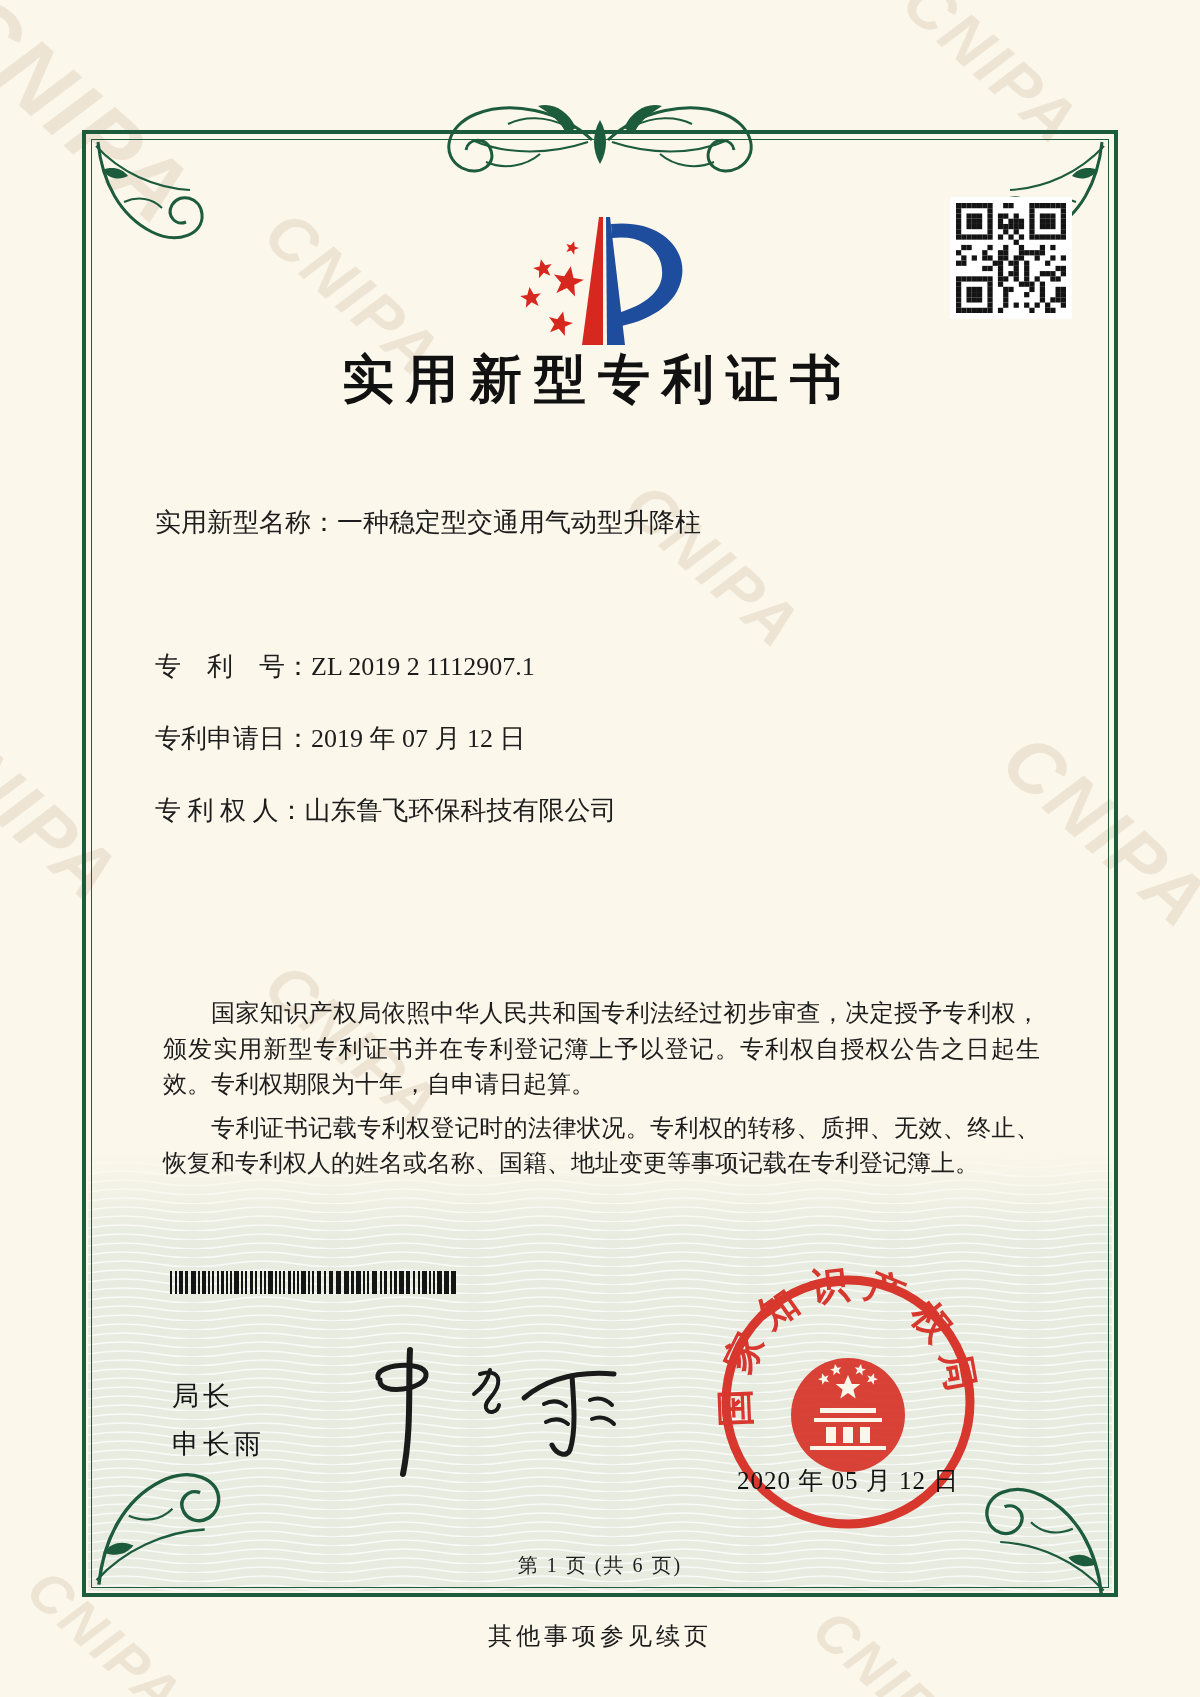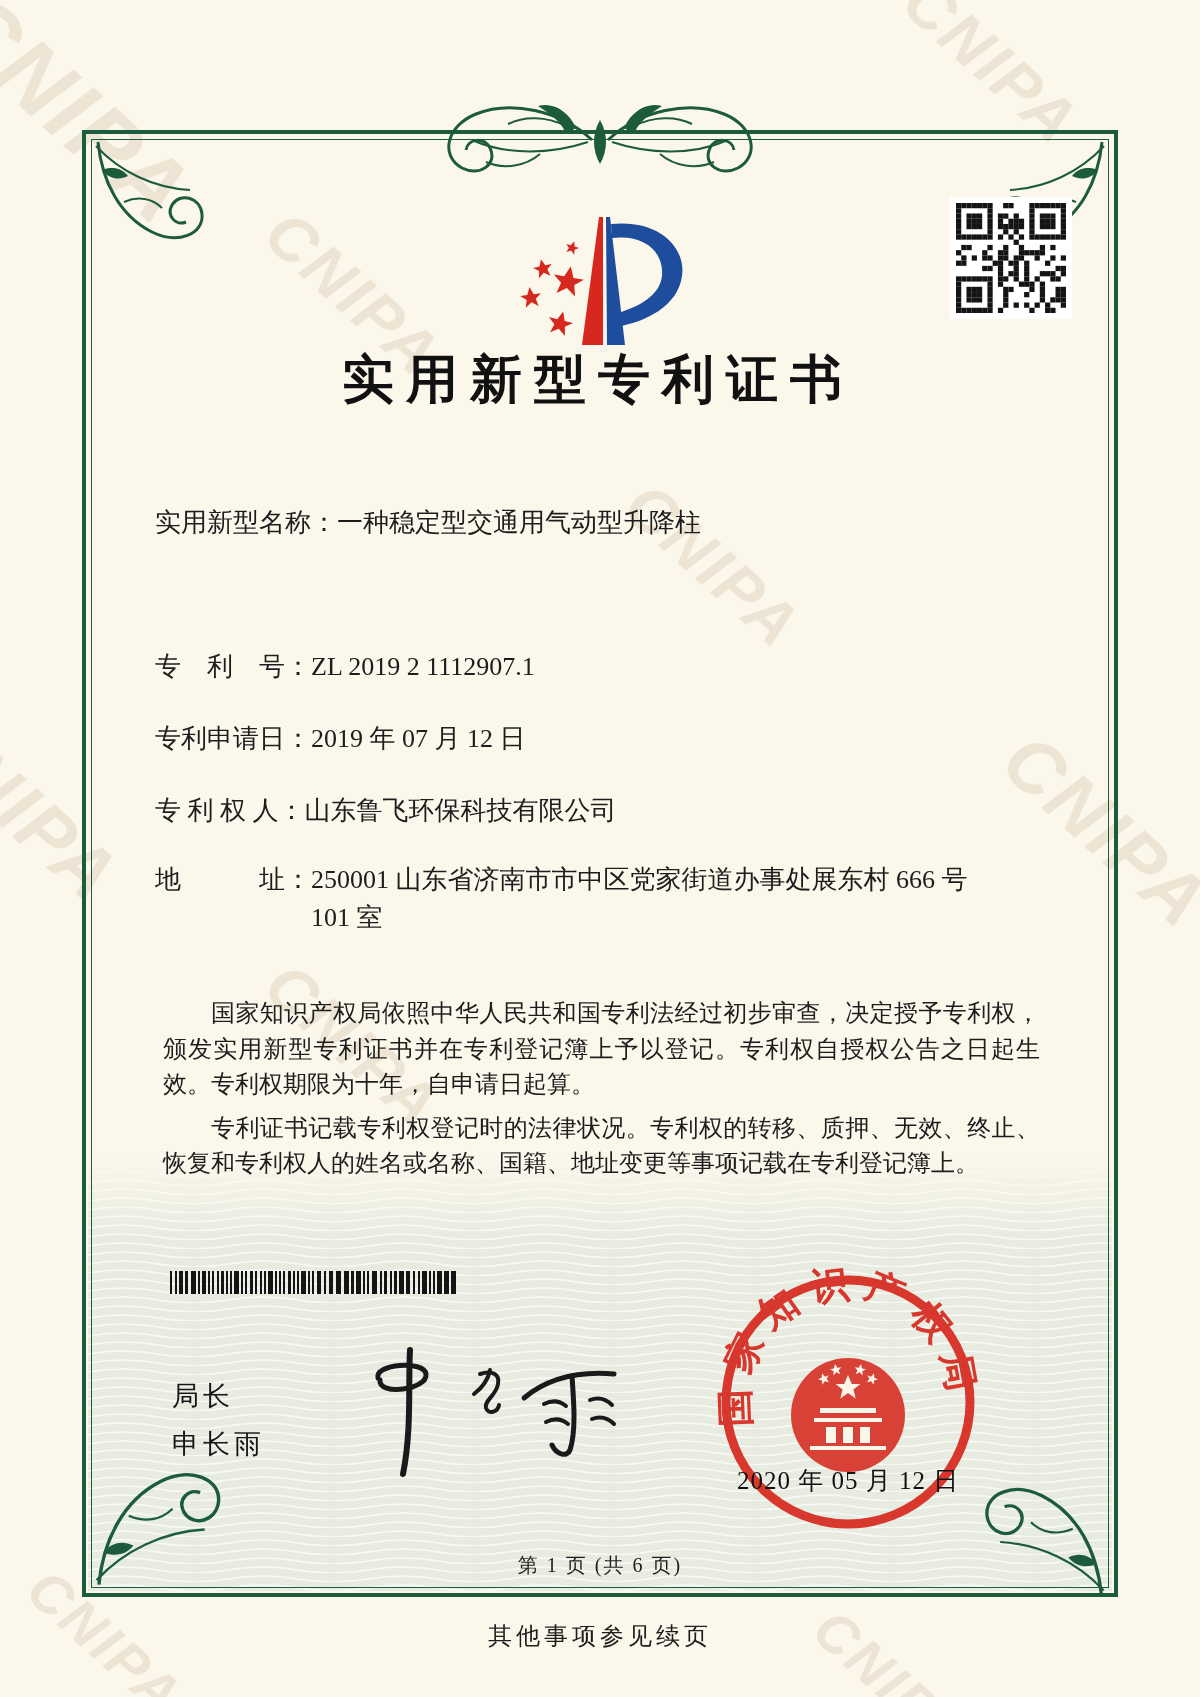--- a/index.html
+++ b/index.html
@@ -365,23 +365,20 @@
   </div>
   <div class="abs frow" style="top:649px">
     <span class="flabel">专　利　号：</span><span class="fvalue">ZL 2019 2 1112907.1</span>
   </div>
   <div class="abs frow" style="top:721px">
     <span class="flabel">专利申请日：</span><span class="fvalue">2019 年 07 月 12 日</span>
   </div>
   <div class="abs frow" style="top:793px">
     <span class="flabel">专 利 权 人：</span><span class="fvalue">山东鲁飞环保科技有限公司</span>
   </div>
-  <div class="abs frow" style="top:861px">
-    <span class="flabel" style="vertical-align:top;line-height:38px;">地　　　址：</span><span class="addr-val"><span>250001 山东省济南市市中区党家街道办事处展东村 666 号</span><br><span>101 室</span></span>
-  </div>
 
   <div class="abs body-text">
     <p>国家知识产权局依照中华人民共和国专利法经过初步审查，决定授予专利权，颁发实用新型专利证书并在专利登记簿上予以登记。专利权自授权公告之日起生效。专利权期限为十年，自申请日起算。</p>
     <p>专利证书记载专利权登记时的法律状况。专利权的转移、质押、无效、终止、恢复和专利权人的姓名或名称、国籍、地址变更等事项记载在专利登记簿上。</p>
   </div>
 
   <div class="abs barcode"><i style="width:2px;margin-right:3px"></i><i style="width:2px;margin-right:2px"></i><i style="width:4px;margin-right:2px"></i><i style="width:3px;margin-right:3px"></i><i style="width:5px;margin-right:2px"></i><i style="width:2px;margin-right:2px"></i><i style="width:4px;margin-right:2px"></i><i style="width:2px;margin-right:2px"></i><i style="width:2px;margin-right:3px"></i><i style="width:2px;margin-right:2px"></i><i style="width:3px;margin-right:2px"></i><i style="width:2px;margin-right:2px"></i><i style="width:2px;margin-right:2px"></i><i style="width:5px;margin-right:2px"></i><i style="width:2px;margin-right:2px"></i><i style="width:2px;margin-right:3px"></i><i style="width:3px;margin-right:2px"></i><i style="width:2px;margin-right:3px"></i><i style="width:2px;margin-right:2px"></i><i style="width:2px;margin-right:2px"></i><i style="width:5px;margin-right:2px"></i><i style="width:2px;margin-right:2px"></i><i style="width:2px;margin-right:2px"></i><i style="width:2px;margin-right:3px"></i><i style="width:3px;margin-right:2px"></i><i style="width:2px;margin-right:2px"></i><i style="width:2px;margin-right:2px"></i><i style="width:5px;margin-right:2px"></i><i style="width:2px;margin-right:2px"></i><i style="width:2px;margin-right:3px"></i><i style="width:4px;margin-right:3px"></i><i style="width:2px;margin-right:3px"></i><i style="width:4px;margin-right:3px"></i><i style="width:5px;margin-right:3px"></i><i style="width:5px;margin-right:2px"></i><i style="width:3px;margin-right:2px"></i><i style="width:5px;margin-right:2px"></i><i style="width:2px;margin-right:2px"></i><i style="width:2px;margin-right:3px"></i><i style="width:5px;margin-right:3px"></i><i style="width:2px;margin-right:2px"></i><i style="width:3px;margin-right:3px"></i><i style="width:2px;margin-right:2px"></i><i style="width:3px;margin-right:2px"></i><i style="width:5px;margin-right:2px"></i><i style="width:4px;margin-right:3px"></i><i style="width:2px;margin-right:3px"></i><i style="width:2px;margin-right:2px"></i><i style="width:5px;margin-right:2px"></i><i style="width:2px;margin-right:2px"></i><i style="width:2px;margin-right:2px"></i><i style="width:5px;margin-right:2px"></i><i style="width:5px;margin-right:2px"></i><i style="width:5px;margin-right:2px"></i></div>
 
   <div class="abs chief chief-title">局长</div>
   <div class="abs chief chief-name">申长雨</div>

